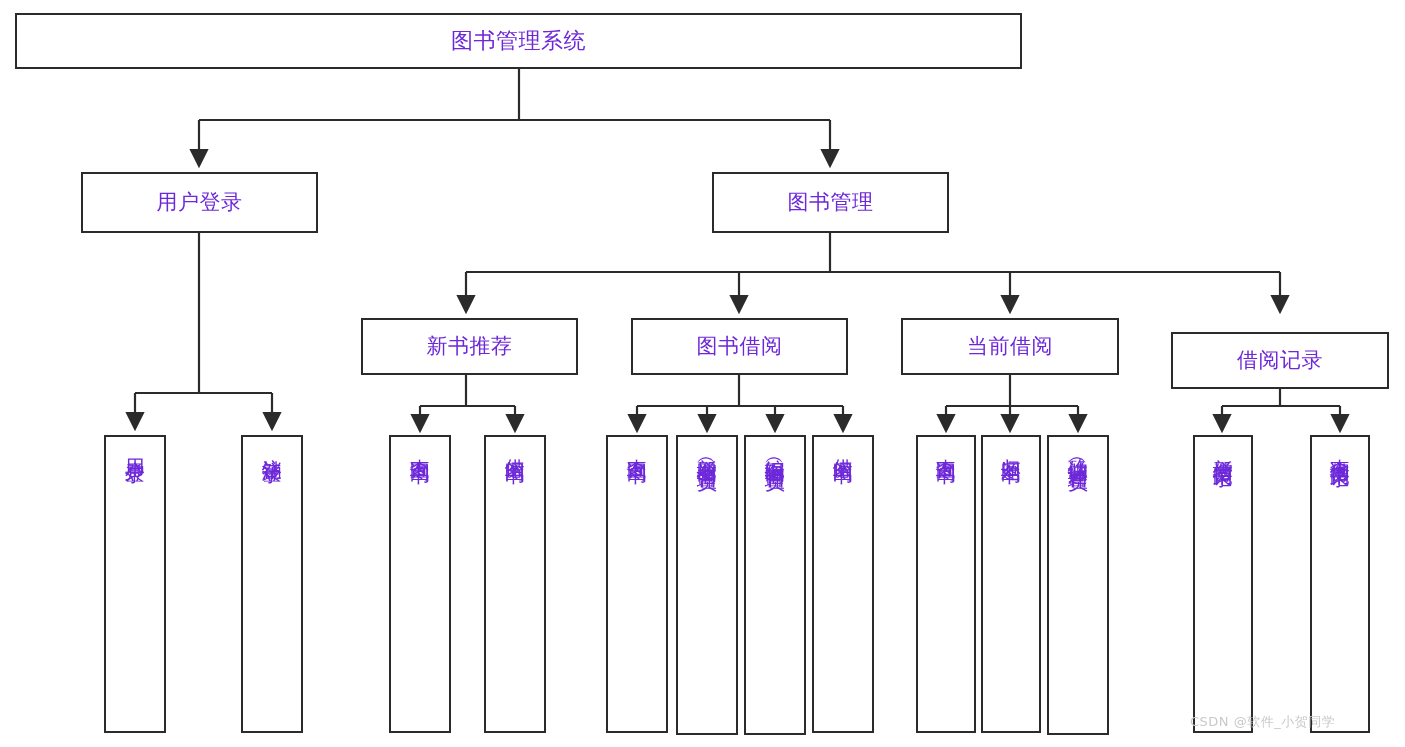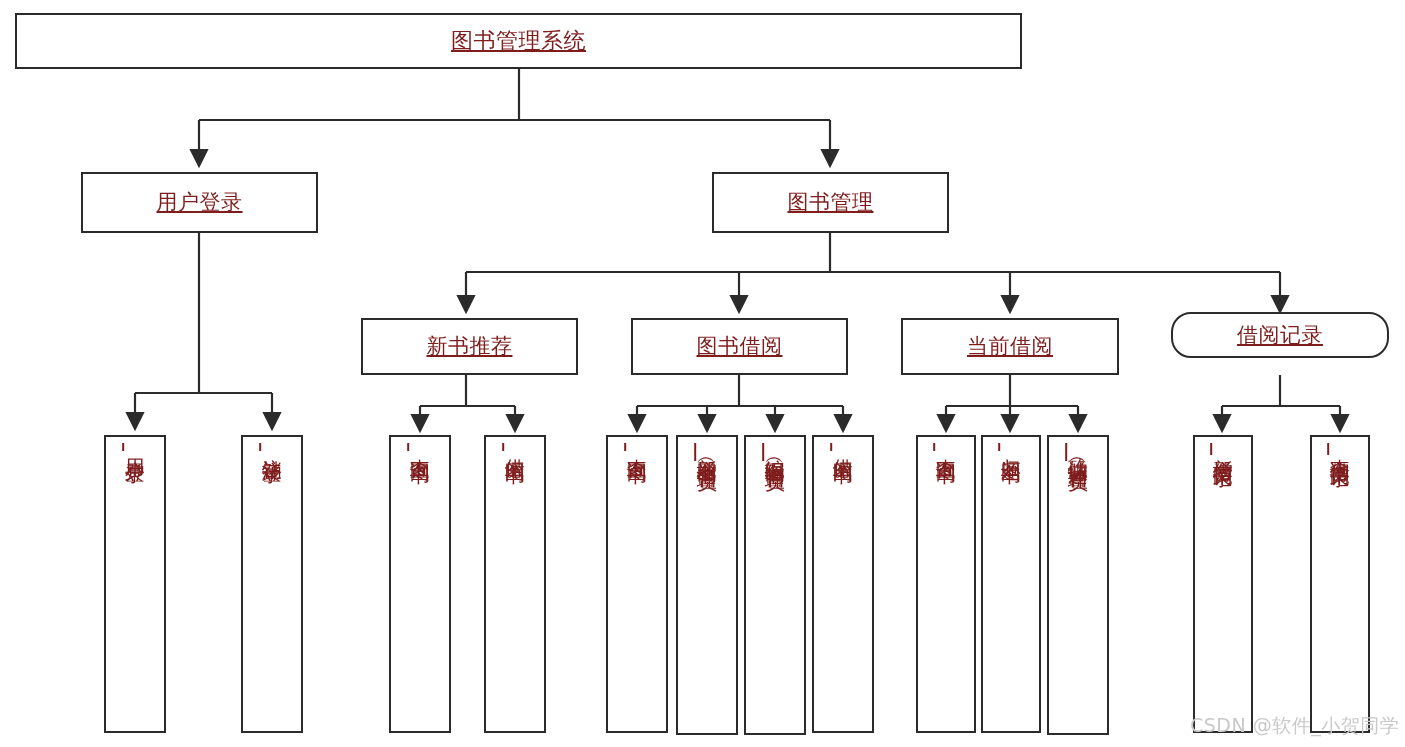--- a/index.html
+++ b/index.html
@@ -30,24 +30,23 @@
     position: absolute;
     box-sizing: border-box;
     background: #ffffff;
     border: 2px solid #2b2b2b;
     display: flex;
     align-items: center;
     justify-content: center;
     z-index: 2;
   }
   .node .label {
-    color: #7f1d1d;
+    color: #6d28d9;
     letter-spacing: 0.5px;
     white-space: nowrap;
-    text-decoration: underline;
   }
   
   .node.horiz .label {
     font-size: 21px;
     line-height: 1;
   }
   .node.root .label {
     font-size: 22px;
   }
   
@@ -59,21 +58,21 @@
   .node.vert .label {
     writing-mode: vertical-rl;
     text-orientation: upright;
     font-size: 20px;
     line-height: 1.12;
     letter-spacing: 2px;
   }
   .watermark {
     position: absolute;
     color: #c9c9c9;
-    font-size: 19px;
+    font-size: 13px;
     letter-spacing: 0.5px;
     white-space: nowrap;
     z-index: 5;
   }
 </style>
 </head>
 <body>
 
 <div id="canvas">
 
@@ -144,21 +143,21 @@
   </div>
 
   <div class="node horiz" style="left:631px; top:318px; width:217px; height:57px;">
     <span class="label">图书借阅</span>
   </div>
 
   <div class="node horiz" style="left:901px; top:318px; width:218px; height:57px;justify-content:center;">
     <span class="label">当前借阅</span>
   </div>
 
-  <div class="node horiz" style="left:1171px; top:312px; width:218px; height:46px;border-radius:20px;">
+  <div class="node horiz" style="left:1171px; top:332px; width:218px; height:57px;">
     <span class="label">借阅记录</span>
   </div>
 
   <div class="node vert" style="left:104px; top:435px; width:62px; height:298px;">
     <span class="label">用户登录</span>
   </div>
 
   <div class="node vert" style="left:241px; top:435px; width:62px; height:298px;">
     <span class="label">注销登录</span>
   </div>

